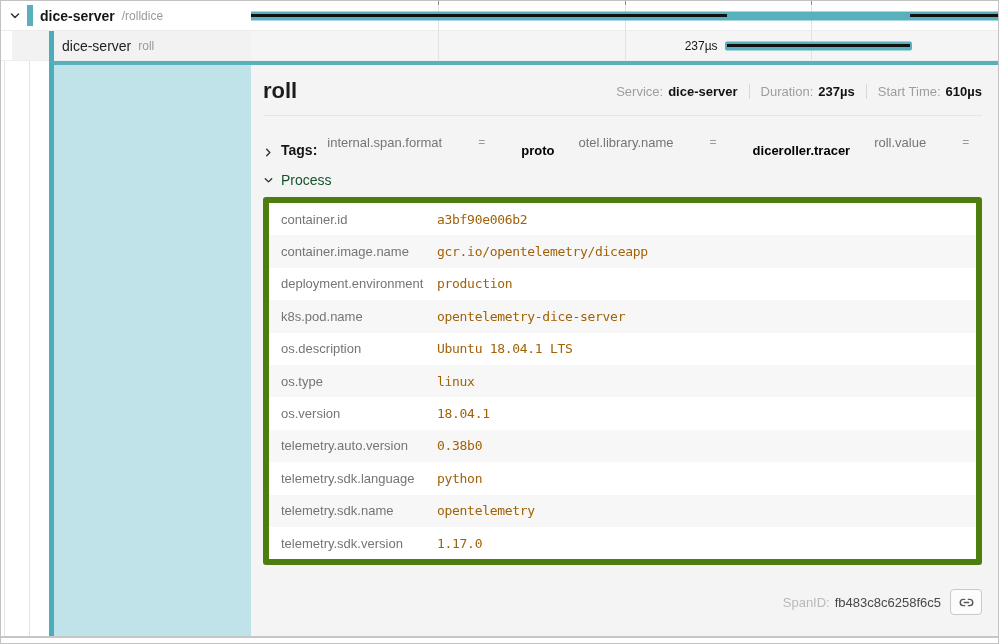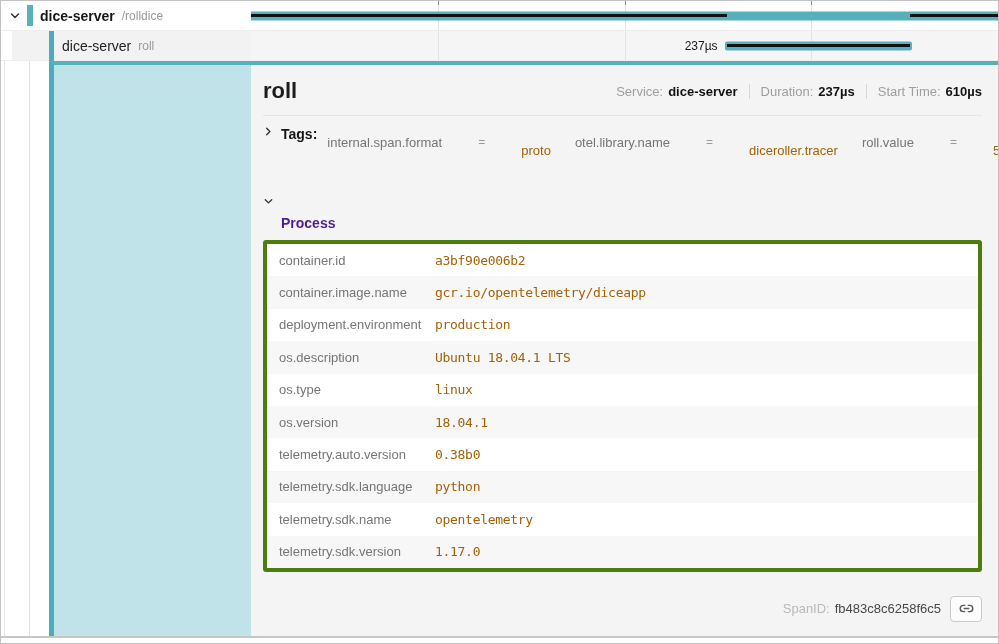--- a/index.html
+++ b/index.html
@@ -56,31 +56,31 @@
     flex:1; background:#f4f4f4; border-top:4px solid #57b1bd;
     padding:0 16px 0 12px; display:flex; flex-direction:column; min-width:0;
   }
   .panel-header { display:flex; align-items:center; margin-top:11px; height:30px; }
   .panel-title { font-size:22px; font-weight:700; color:#1c1c1c; }
   .panel-meta { margin-left:auto; display:flex; align-items:center; font-size:13px; white-space:nowrap; }
   .meta-label { color:#9e9e9e; margin-right:5px; }
   .meta-value { color:#121212; font-weight:700; }
   .meta-sep { width:1px; height:15px; background:#d8d8d8; margin:0 11px; }
   .hdr-divider { height:1px; background:#e5e5e5; margin-top:9px; }
-  .tags-row { display:flex; align-items:flex-start; margin-top:10px; font-size:13px; cursor:pointer; white-space:nowrap; }
+  .tags-row { display:flex; align-items:flex-end; margin-top:10px; font-size:13px; cursor:pointer; white-space:nowrap; }
   .tags-label { font-weight:700; font-size:14px; color:#161616; margin:0 10px 0 7px; }
   .tag-item { display:flex; align-items:center;gap:31px; }
   .tag-key { color:#757575; }
   .tag-eq { color:#999; margin:0 5px; font-size:12px; }
-  .tag-val { color:#a16207; font-weight:400;margin-top:17px; }
+  .tag-val { color:#000000; font-weight:700;margin-top:17px; }
   .tag-sep { width:1px; height:15px; background:#dadada; margin:0 12px; }
   .process-row { display:flex; align-items:center; margin-top:14px; cursor:pointer; }
-  .process-label { font-weight:700; font-size:14px; color:#4c1d95; margin-left:7px;margin-top:43px; }
+  .process-label { font-weight:400; font-size:14px; color:#14532d; margin-left:7px; }
   .kv-table {
-    margin-top:9px; background:#fff; border:4px solid #4d7c0f; border-radius:3px;
+    margin-top:9px; background:#fff; border:6px solid #4d7c0f; border-radius:3px;
     overflow:hidden;
   }
   .kv-row { display:flex; align-items:center; height:32.4px; }
   .kv-row:nth-child(even) { background:#f7f7f7; }
   .kv-key { flex:0 0 168px; padding-left:12px; font-size:13px; color:#757575; }
   .kv-val {
     font-family:"DejaVu Sans Mono", monospace; font-size:13px;
     color:#a16207; letter-spacing:-0.3px; white-space:nowrap;
   }
   .panel-footer { display:flex; align-items:center; justify-content:flex-end; margin-top:24px; font-size:13px; }
@@ -211,20 +211,24 @@
         </div>
         <div class="kv-row">
           <span class="kv-key">container.image.name</span>
           <span class="kv-val">gcr.io/opentelemetry/diceapp</span>
         </div>
         <div class="kv-row">
           <span class="kv-key">deployment.environment</span>
           <span class="kv-val">production</span>
         </div>
         <div class="kv-row">
+          <span class="kv-key">k8s.pod.name</span>
+          <span class="kv-val">opentelemetry-dice-server</span>
+        </div>
+        <div class="kv-row">
           <span class="kv-key">os.description</span>
           <span class="kv-val">Ubuntu 18.04.1 LTS</span>
         </div>
         <div class="kv-row">
           <span class="kv-key">os.type</span>
           <span class="kv-val">linux</span>
         </div>
         <div class="kv-row">
           <span class="kv-key">os.version</span>
           <span class="kv-val">18.04.1</span>

